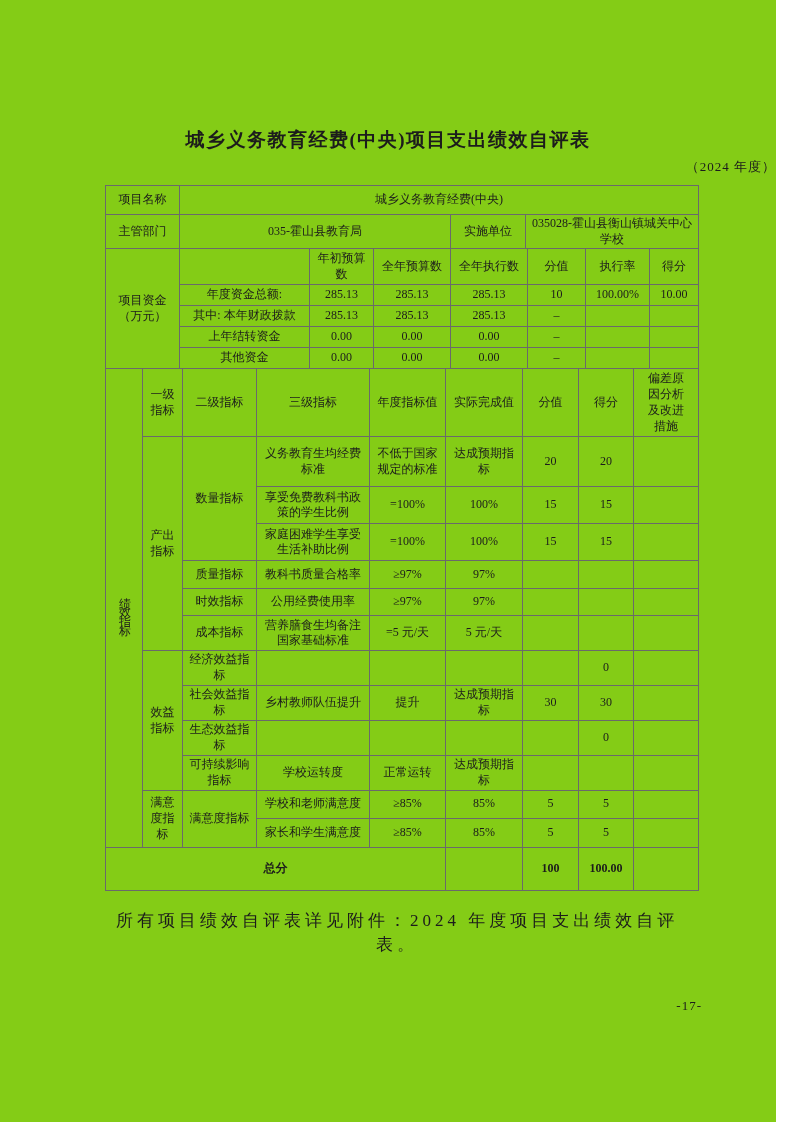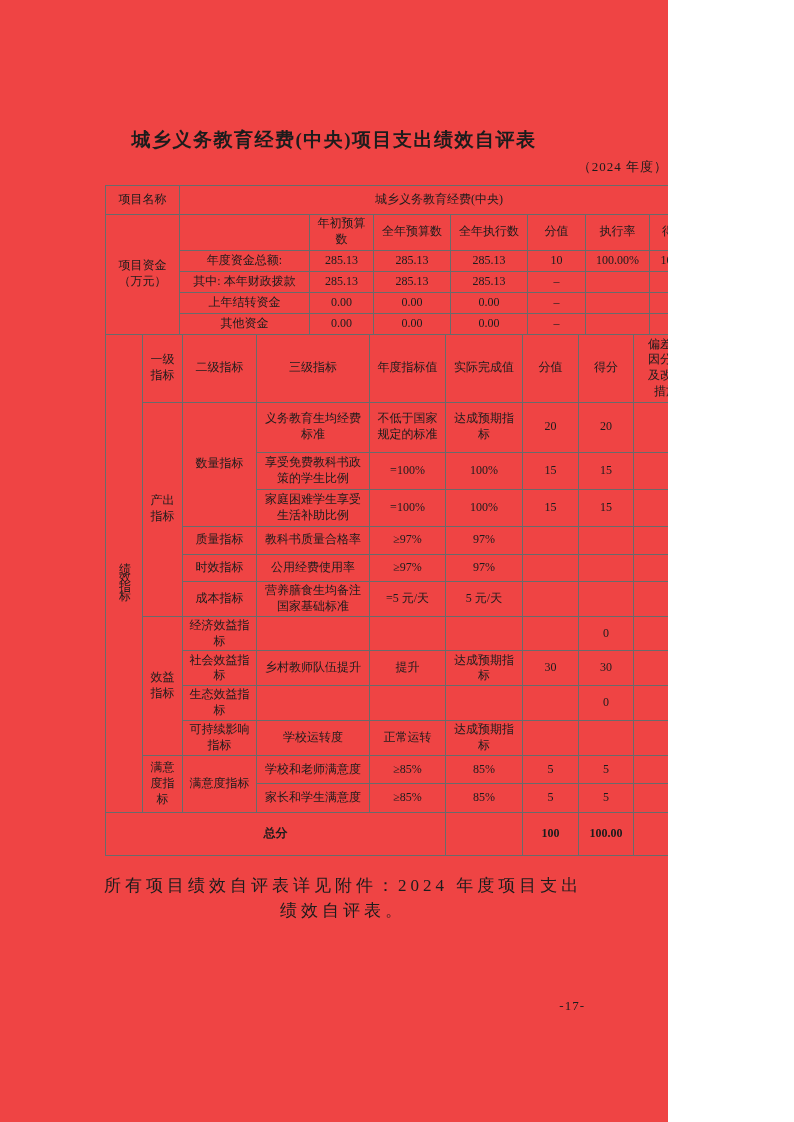--- a/index.html
+++ b/index.html
@@ -1,21 +1,21 @@
 <!DOCTYPE html>
 <html><head>
 <meta charset="utf-8">
 <style>
   html,body{margin:0;padding:0;}
   body{
     width:794px;height:1122px;background:#ffffff;
     font-family:"Liberation Serif","DejaVu Serif",serif;
     color:#1c1c1c;
   }
-  .page{position:relative;width:668px;height:1122px;background:#ef4444;overflow:hidden;}
+  .page{position:relative;width:776px;height:1122px;background:#84cc16;overflow:hidden;}
   .title{
     padding-top:128px;text-align:center;font-size:19px;font-weight:700;
     letter-spacing:1.5px;line-height:1.3;
   }
   .subtitle{text-align:right;font-size:13px;letter-spacing:1px;margin-top:5px;}
   .sheet{margin:9px 96px 0 105px;width:593px;}
   table{border-collapse:collapse;table-layout:fixed;width:593px;}
   table + table{margin-top:-1px;}
   td{
     border:1px solid #6a6a6a;text-align:center;vertical-align:middle;
@@ -25,21 +25,21 @@
   .pre{white-space:pre-line;}
   .v{writing-mode:vertical-rl;display:inline-block;}
   .goal-v{height:61px;font-size:12px;letter-spacing:0;}
   .perf-v{letter-spacing:9px;font-size:12px;}
   .dev-h{padding:0 11px;}
   .bold{font-weight:700;}
   .rh29{height:29px}.rh34{height:34px}.rh36{height:36px}.rh21{height:21px}
   .rh27{height:27px}.rh35{height:35px}.rh68{height:68px}.rh50{height:50px}
   .rh37{height:37px}.rh28{height:28px}.rh30{height:30px}.rh43{height:43px}
   .note{margin:18px 80px 0 98px;font-size:17px;letter-spacing:4px;line-height:1.45;text-align:center;}
-  .pagenum{position:absolute;top:998px;right:83px;font-size:13px;letter-spacing:1px;}
+  .pagenum{position:absolute;top:998px;right:74px;font-size:13px;letter-spacing:1px;}
 </style>
 </head>
 <body>
 
 <div class="page">
 
   <div class="title">城乡义务教育经费(中央)项目支出绩效自评表</div>
   <div class="subtitle">（2024 年度）</div>
 
   <div class="sheet">
@@ -48,20 +48,26 @@
       <colgroup>
           <col style="width:74px">
           <col style="width:271px">
           <col style="width:75px">
           <col style="width:173px">
         </colgroup>
       <tbody>
           <tr class="rh29">
         <td>项目名称</td>
         <td colspan="3">城乡义务教育经费(中央)</td>
+      </tr>
+      <tr class="rh34">
+        <td>主管部门</td>
+        <td>035-霍山县教育局</td>
+        <td>实施单位</td>
+        <td>035028-霍山县衡山镇城关中心学校</td>
       </tr>
     </tbody>
       </table>
 
     <table>
       <colgroup>
           <col style="width:74px">
           <col style="width:130px">
           <col style="width:64px">
           <col style="width:77px">

